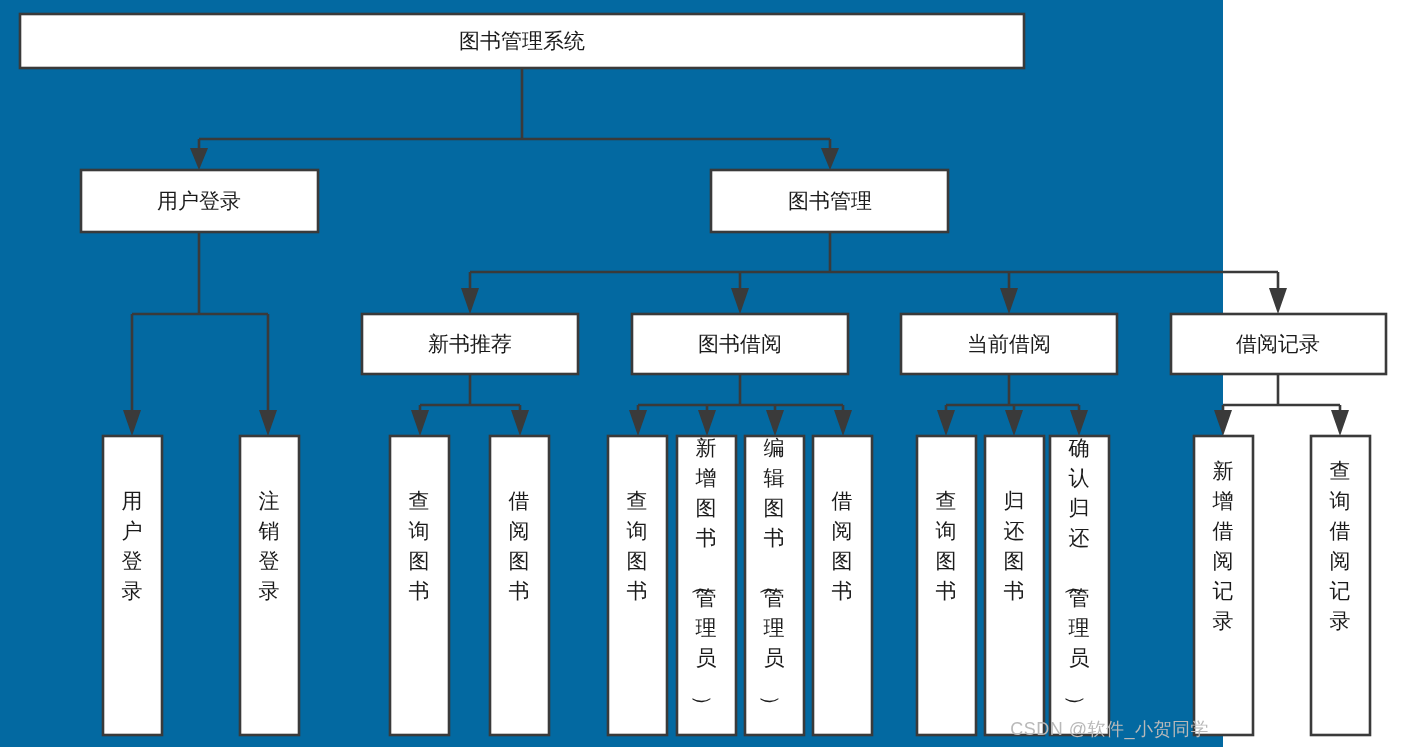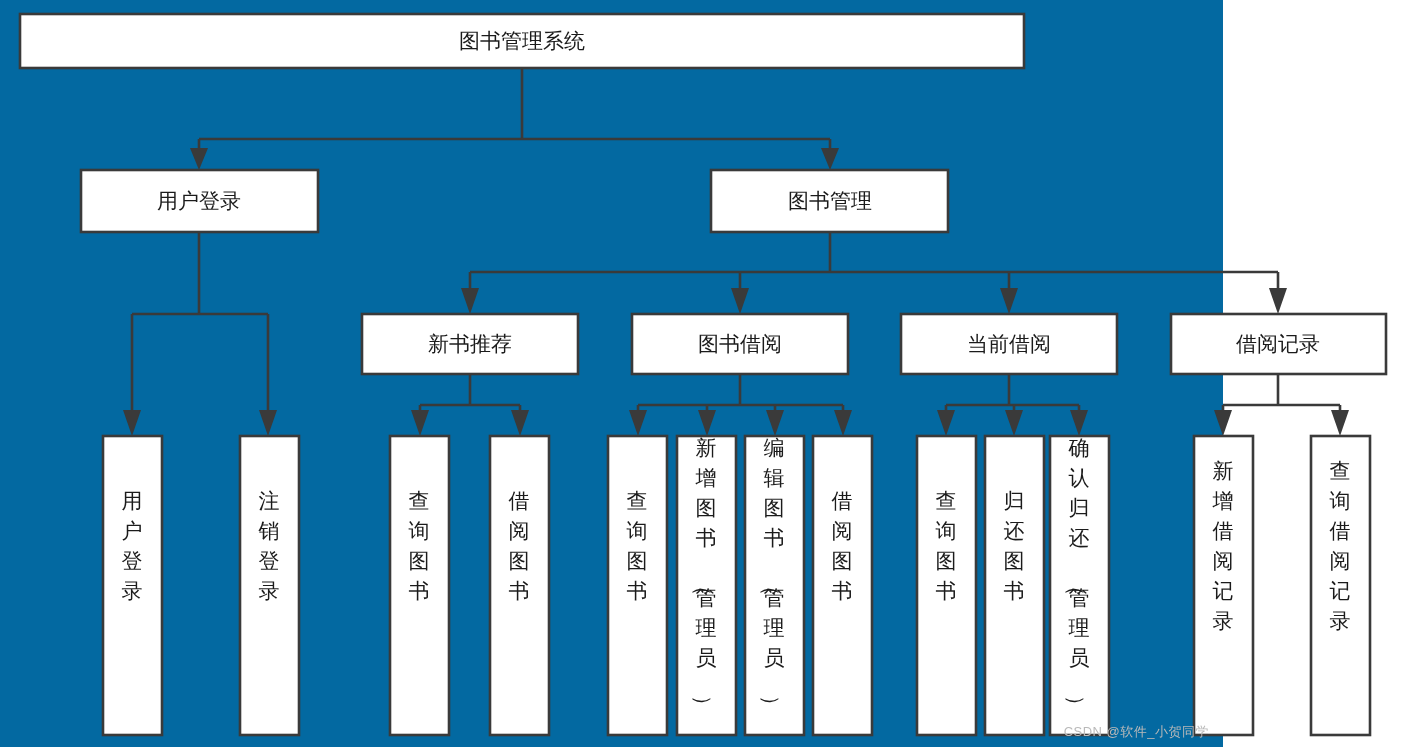--- a/index.html
+++ b/index.html
@@ -54,21 +54,21 @@
     font-family: "Liberation Sans", "DejaVu Sans", sans-serif;
     font-size: 21px;
     fill: #1b1b1b;
     text-anchor: middle;
   }
   .watermark {
     position: absolute;
     right: 14px;
     bottom: 6px;
     font-family: "Liberation Sans", "DejaVu Sans", sans-serif;
-    font-size: 13px;
+    font-size: 18px;
     color: #b9b9b9;
     white-space: nowrap;
     letter-spacing: 0.5px;
     pointer-events: none;
   }
 </style>
 </head>
 <body>
 
 <div id="diagram-root">

